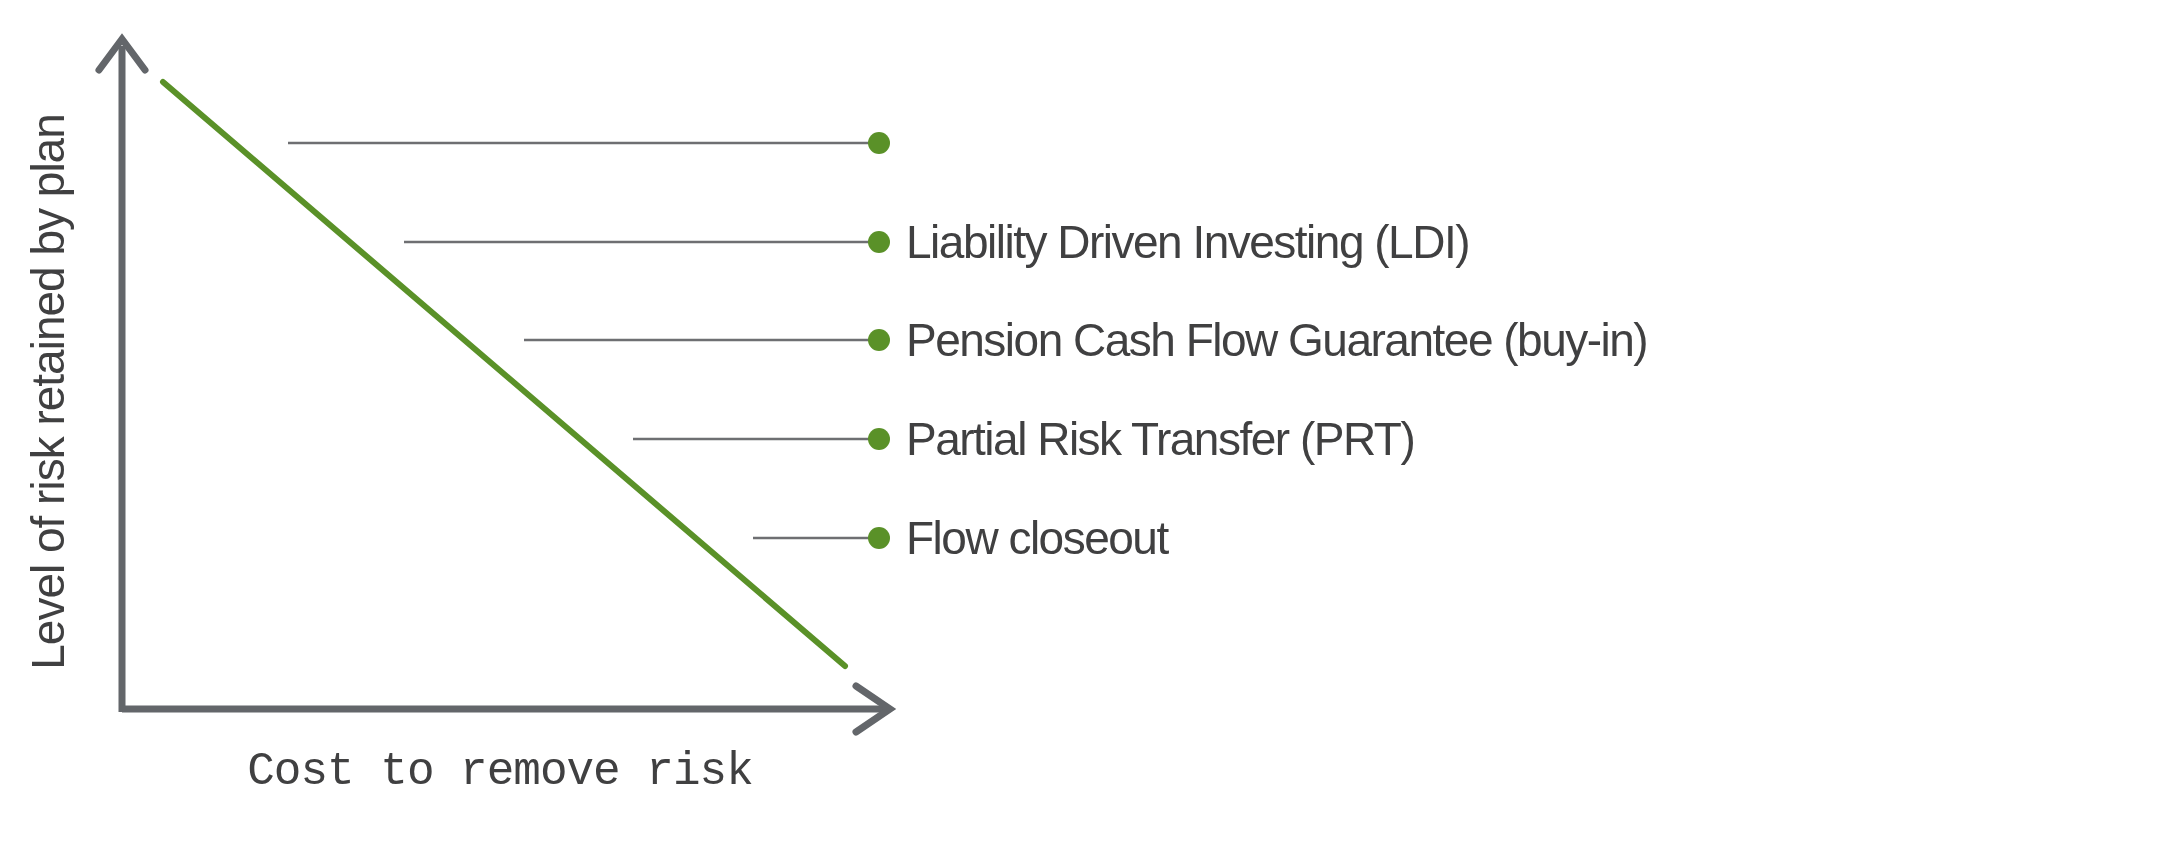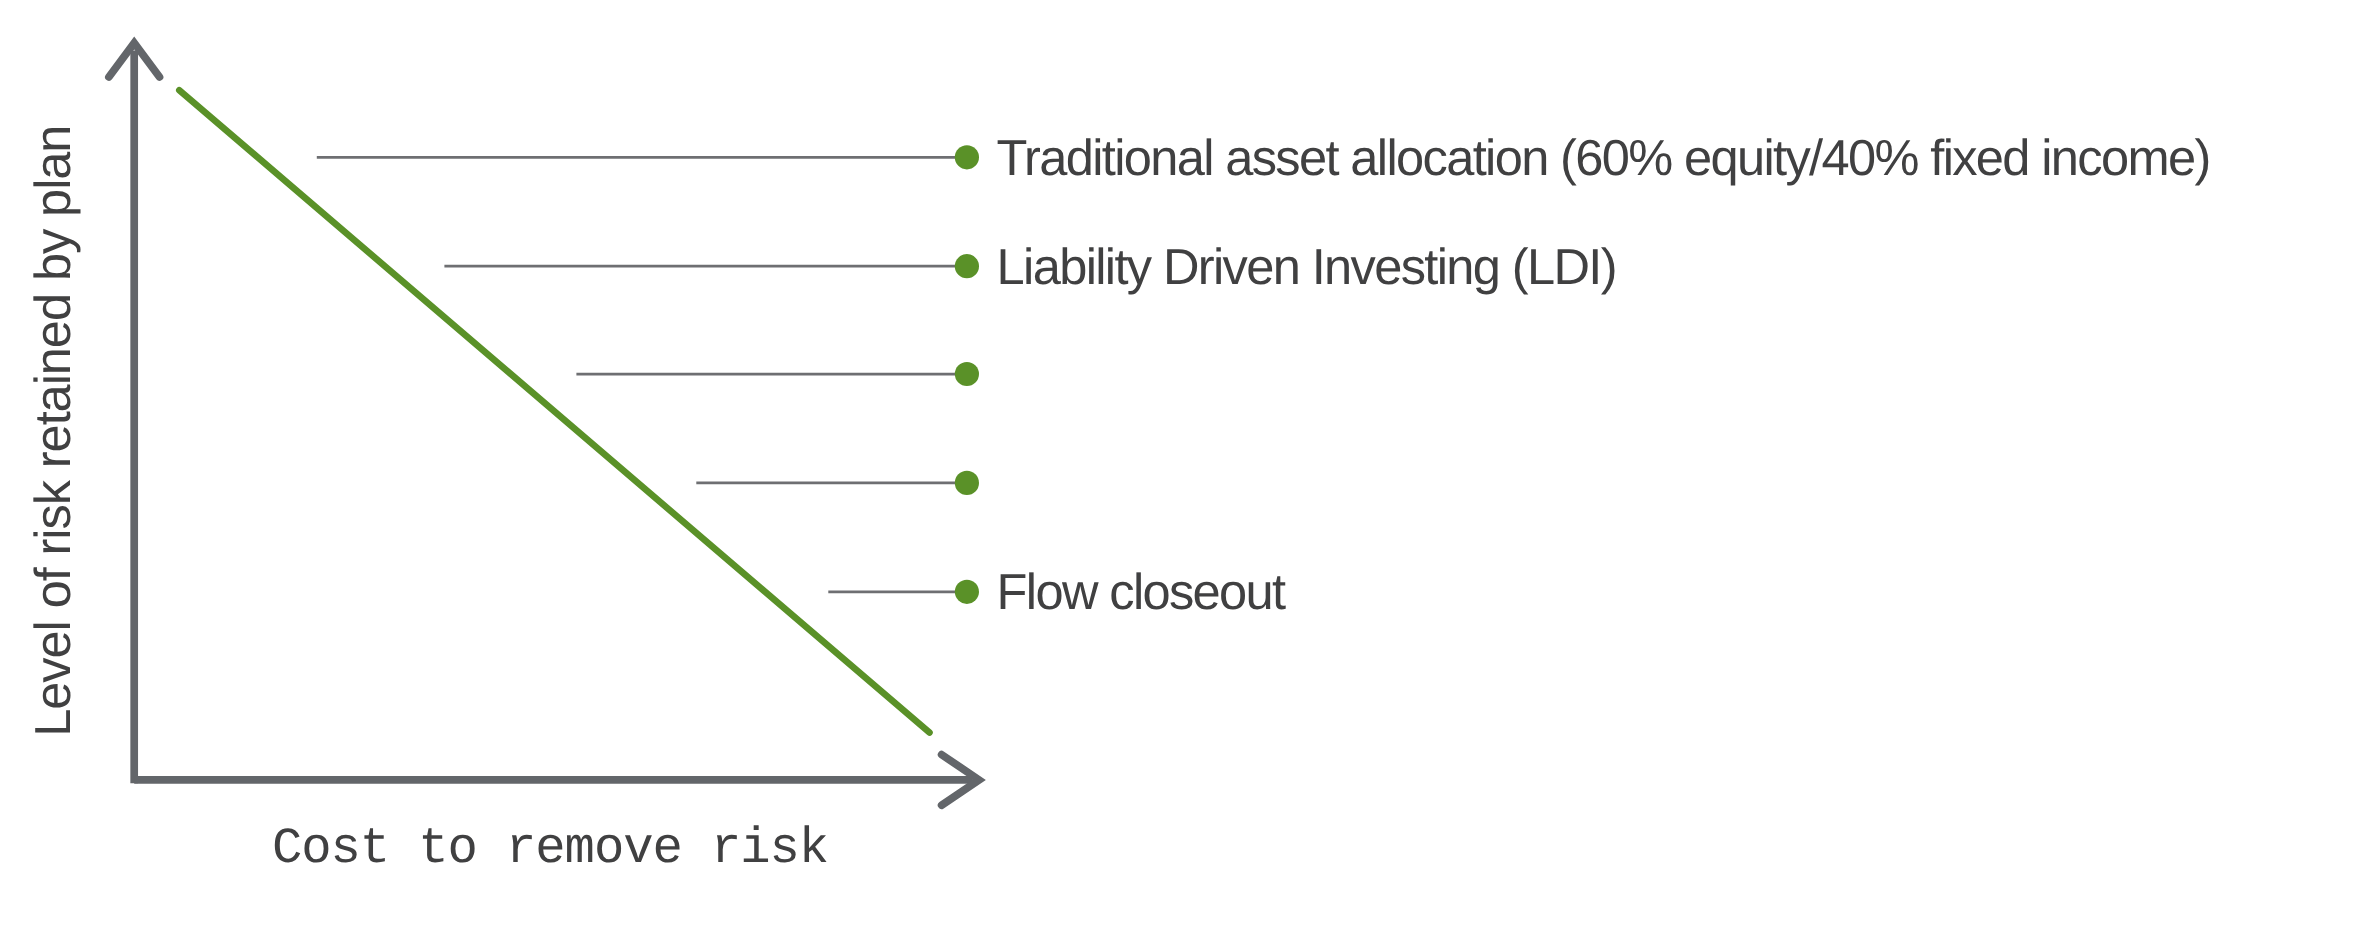--- a/index.html
+++ b/index.html
@@ -80,25 +80,26 @@
     <line x1="633" y1="439" x2="870" y2="439" stroke="#6e6f72" stroke-width="2.5"></line>
     <line x1="753" y1="538" x2="870" y2="538" stroke="#6e6f72" stroke-width="2.5"></line>
 
     <circle cx="879" cy="143" r="11" fill="#5a9128"></circle>
     <circle cx="879" cy="242" r="11" fill="#5a9128"></circle>
     <circle cx="879" cy="340" r="11" fill="#5a9128"></circle>
     <circle cx="879" cy="439" r="11" fill="#5a9128"></circle>
     <circle cx="879" cy="538" r="11" fill="#5a9128"></circle>
   </svg>
 
-  <div class="item-label" style="top:111px">Traditional asset allocation (60% equity/40% fixed income)</div>
 
   <div class="item-label" style="top:210px">Liability Driven Investing (LDI)</div>
 
+  <div class="item-label" style="top:308px">Pension Cash Flow Guarantee (buy-in)</div>
 
+  <div class="item-label" style="top:407px">Partial Risk Transfer (PRT)</div>
 
   <div class="item-label" style="top:506px">Flow closeout</div>
 
   <div class="axis-title y-title">Level of risk retained by plan</div>
 
   <div class="axis-title x-title">Cost to remove risk</div>
 
 </div>
 
 </body></html>

